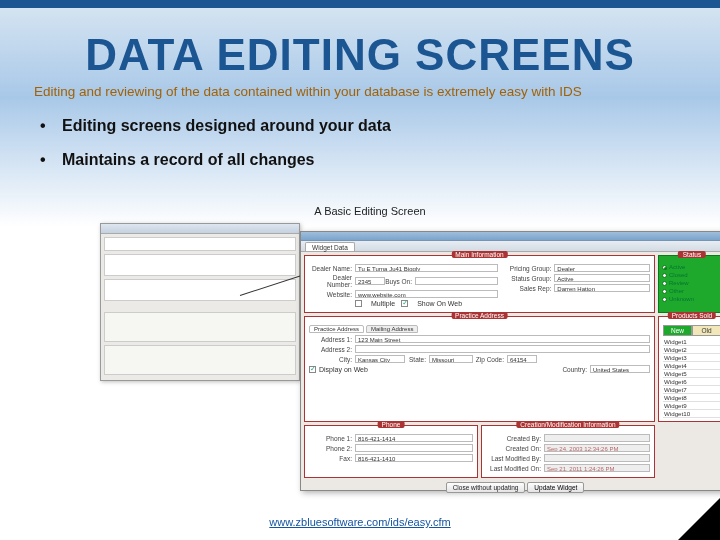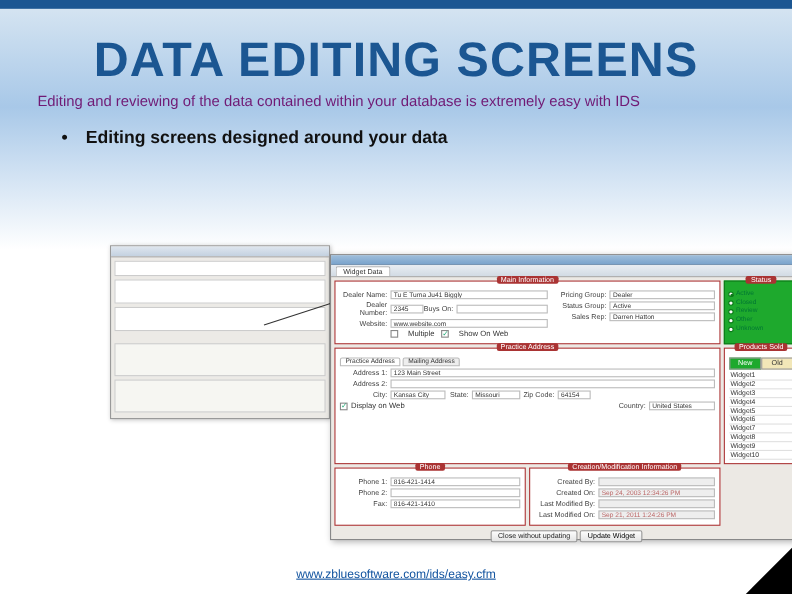--- a/index.html
+++ b/index.html
@@ -16,25 +16,25 @@
     font-size: 44px;
     font-weight: 900;
     color: #1b5692;
     text-align: center;
     letter-spacing: 1px;
     padding-top: 22px;
     border-top: 8px solid #1b5692;
   }
   .subtitle {
     font-size: 13.5px;
-    color: #701a75;
+    color: #a16207;
     text-align: left;
     padding: 4px 34px 18px 34px;
   }
-  .bullets { padding: 0 56px; }
+  .bullets { padding: 0 40px; }
   .bullets li {
     list-style: none;
     font-size: 16px;
     font-weight: bold;
     color: #111;
     margin-bottom: 16px;
     position: relative;
     padding-left: 22px;
   }
   .bullets li::before {
@@ -167,23 +167,25 @@
   .corner::before { content:""; position:absolute; right:0; bottom:0; border-style:solid; border-width:0 0 42px 42px; border-color:transparent transparent #000 transparent; }
 </style>
 </head>
 <body>
 
 <div class="title">DATA EDITING SCREENS</div>
 <div class="subtitle">Editing and reviewing of the data contained within your database is extremely easy with IDS</div>
 
 <ul class="bullets">
   <li>Editing screens designed around your data</li>
+  <li>Maintains a record of all changes</li>
 </ul>
 
 <div class="screenshot-area">
+  <div class="screenshot-title">A Basic Editing Screen</div>
 
   <div class="back-window">
     <div class="titlebar"></div>
     <div class="bw-body">
       <div class="bw-row small"></div>
       <div class="bw-row"></div>
       <div class="bw-row"></div>
       <div style="height:8px"></div>
       <div class="bw-row" style="height:30px;background:#f6f6f2;"></div>
       <div class="bw-row" style="height:30px;background:#f6f6f2;"></div>

